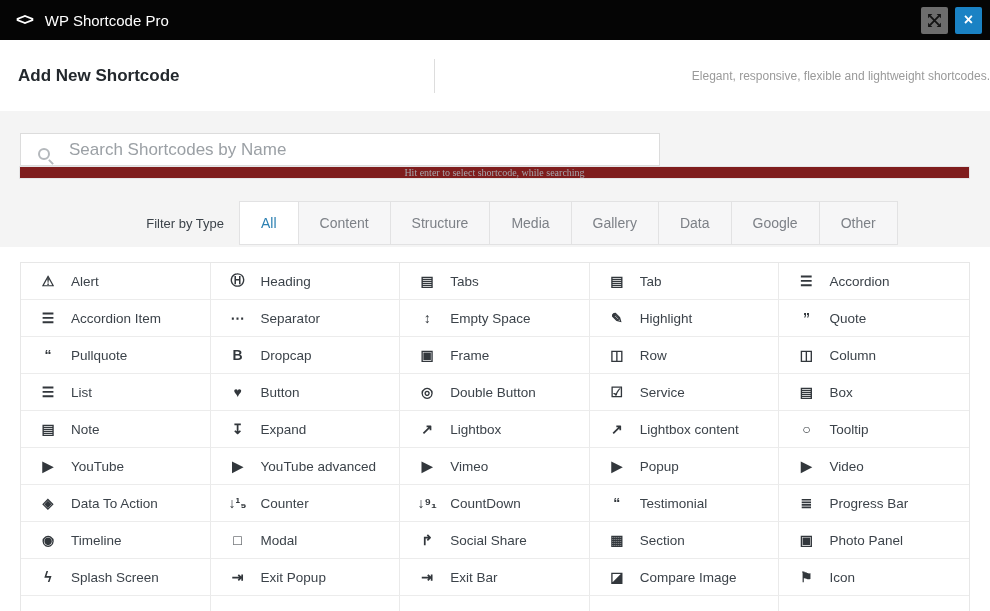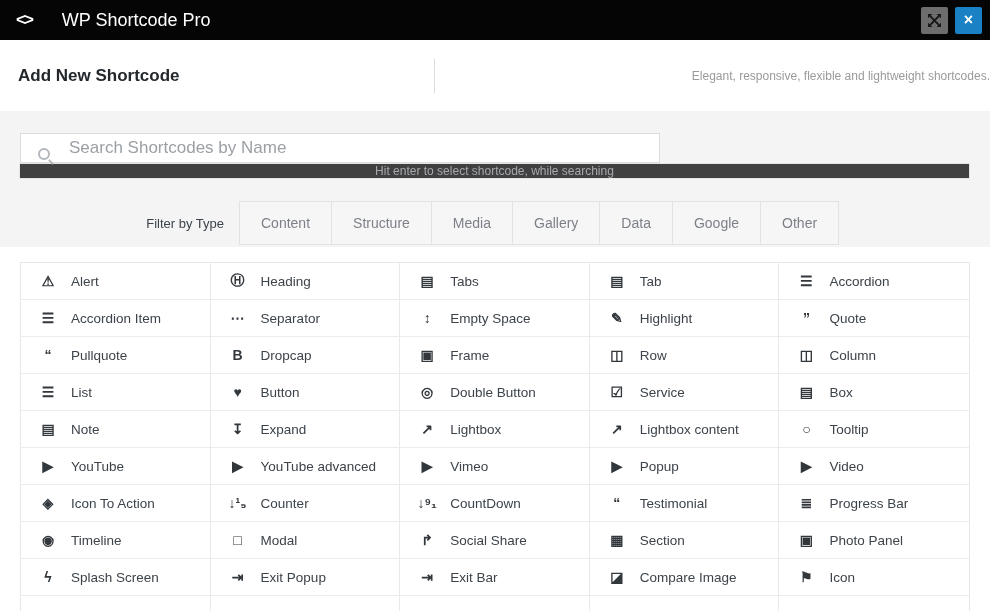--- a/index.html
+++ b/index.html
@@ -3,21 +3,21 @@
 <meta charset="utf-8">
 <style>
   * { margin:0; padding:0; box-sizing:border-box; }
   html,body { width:990px; height:611px; overflow:hidden; background:#fff;
     font-family:"Liberation Sans", sans-serif; }
 
   
   .admin-bar { height:40px; background:#050505; display:flex; align-items:center;
     padding:0 8px 0 16px; color:#fff; }
   .code-glyph { font-weight:bold; font-size:17px; letter-spacing:-2px; margin-right:13px; }
-  .bar-title { font-size:18px;margin-left:17px; }
+  .bar-title { font-size:15px; }
   .bar-spacer { flex:1; }
   .bar-btn { width:27px; height:27px; display:flex; align-items:center; justify-content:center;
     border-radius:2px; cursor:pointer; }
   .fs-btn { background:#6d6d6d; margin-right:7px; }
   .close-btn { background:#1a82c4; color:#fff; font-size:16px; font-weight:bold; line-height:1; }
 
   
   .header-band { height:71px; background:#fff; display:flex; align-items:center; padding-left:18px;justify-content:space-between; }
   .page-title { font-size:17px; font-weight:600; color:#23282d; }
   .v-divider { width:1px; height:34px; background:#ddd; margin:0 30px 0 28px; }
@@ -29,23 +29,23 @@
   .search-box { position:relative; width:640px; height:46px; background:#fff;
     border:1px solid #dcdcdc; }
   .search-box input { width:100%; height:100%; border:none; outline:none; background:transparent;
     padding:0 10px 0 48px; font-size:17px; color:#555;
     font-family:"Liberation Sans", sans-serif; }
   .search-box input::placeholder { color:#9ba0a5; }
   .mag-icon { position:absolute; left:17px; top:14px; width:12px; height:12px;
     border:2px solid #b4b8bc; border-radius:50%; }
   .mag-icon::after { content:""; position:absolute; width:2px; height:6px; background:#b4b8bc;
     left:10px; top:9px; transform:rotate(-45deg); }
-  .hint-box { flex:1; margin-left:-1px; background:#404040; border:1px solid #e5e5e6;
+  .hint-box { flex:1; margin-left:-1px; background:#7f1d1d; border:1px solid #e5e5e6;
     display:flex; align-items:center; justify-content:center;
-    font-size:12px; color:#a6a8ae; }
+    font-size:10px; color:#a6a8ae;font-family:Liberation Serif, serif; }
 
   .filter-row { margin-top:22px; height:44px; display:flex; align-items:stretch; }
   .filter-label { width:220px; display:flex; align-items:center; justify-content:flex-end;
     padding-right:16px; font-size:13px; color:#3c434a; }
   .tabs { display:flex; }
   .tab { padding:0 21px; display:flex; align-items:center; background:#f6f6f7;
     border:1px solid #e2e2e3; margin-left:-1px; font-size:14px; color:#7d8187; cursor:pointer; }
   .tab.active { background:#fff; color:#2c80b2; }
 
   
@@ -85,20 +85,21 @@
     <div class="search-box">
       <span class="mag-icon"></span>
       <input type="text" placeholder="Search Shortcodes by Name" style="">
     </div>
     <div class="hint-box">Hit enter to select shortcode, while searching</div>
   </div>
 
   <div class="filter-row">
     <div class="filter-label">Filter by Type</div>
     <div class="tabs">
+        <div class="tab active">All</div>
         <div class="tab">Content</div>
         <div class="tab">Structure</div>
         <div class="tab">Media</div>
         <div class="tab">Gallery</div>
         <div class="tab">Data</div>
         <div class="tab">Google</div>
         <div class="tab">Other</div>
       </div>
   </div>
 </div>
@@ -219,21 +220,21 @@
     <div class="cell">
     <span class="cell-icon">▶</span>
     <span class="cell-label">Popup</span>
   </div>
     <div class="cell">
     <span class="cell-icon">▶</span>
     <span class="cell-label">Video</span>
   </div>
     <div class="cell">
     <span class="cell-icon">◈</span>
-    <span class="cell-label">Icon To Action</span>
+    <span class="cell-label">Data To Action</span>
   </div>
     <div class="cell">
     <span class="cell-icon">↓¹₉</span>
     <span class="cell-label">Counter</span>
   </div>
     <div class="cell">
     <span class="cell-icon">↓⁹₁</span>
     <span class="cell-label">CountDown</span>
   </div>
     <div class="cell">

